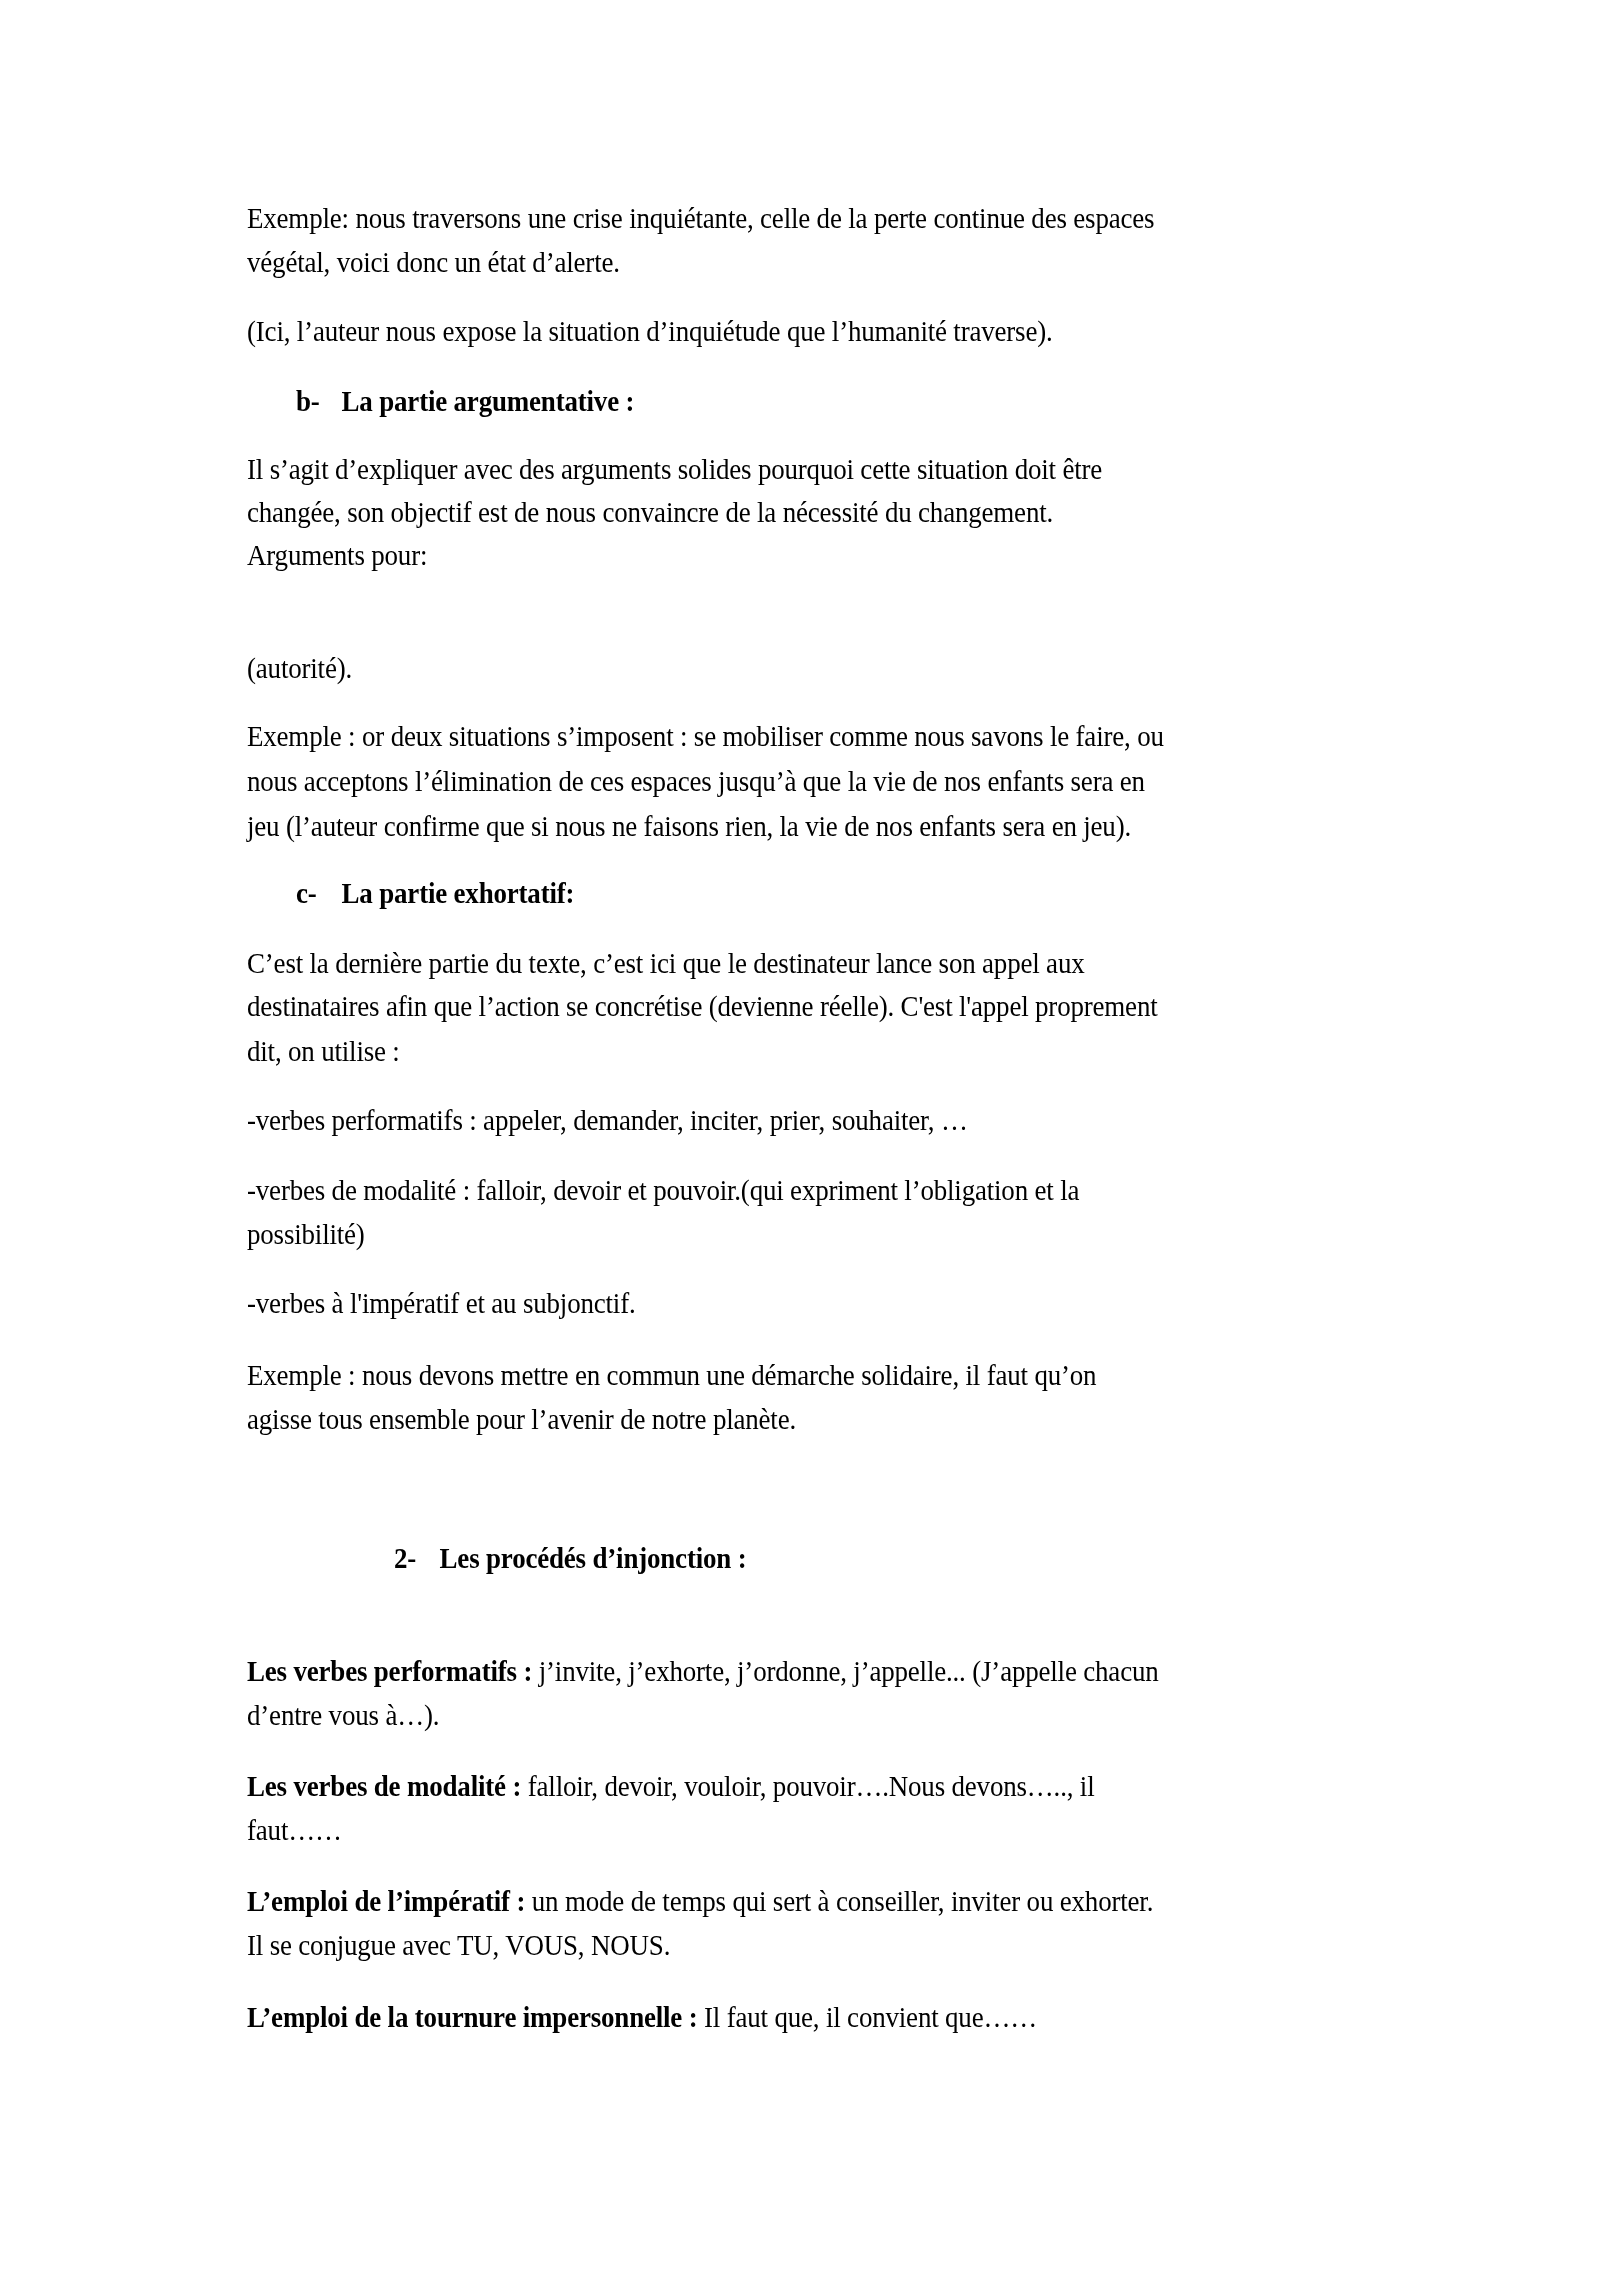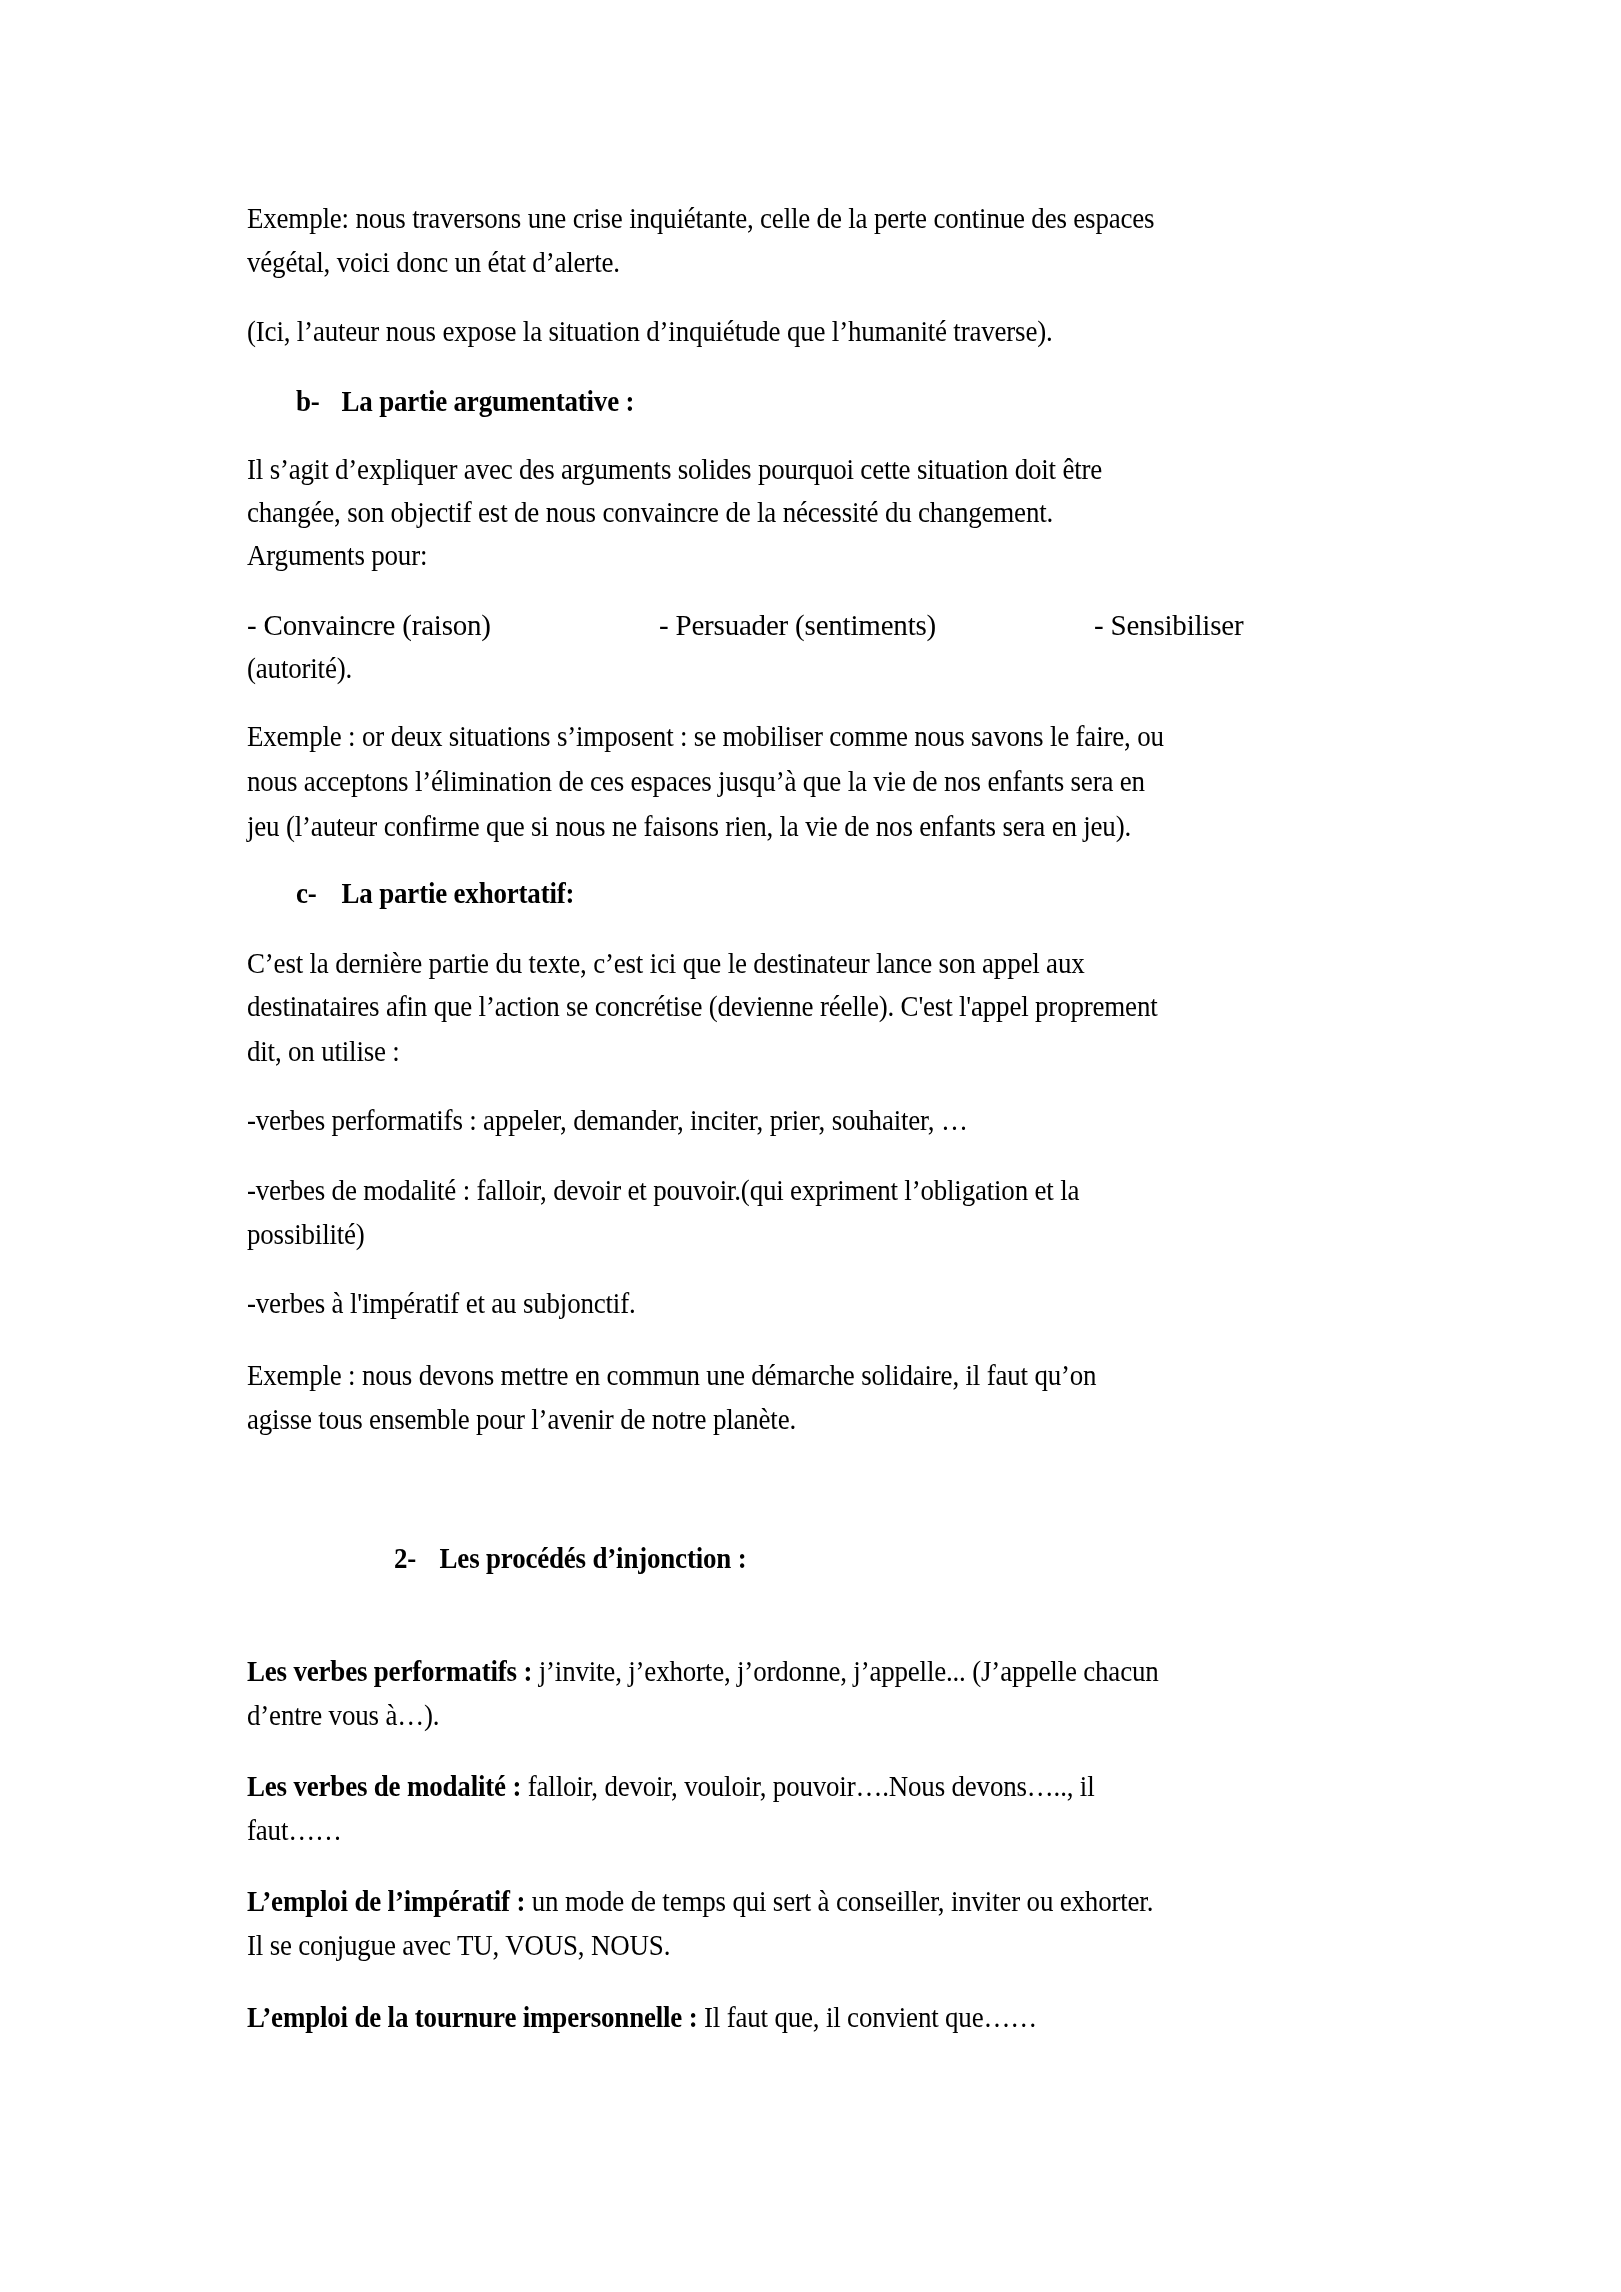--- a/index.html
+++ b/index.html
@@ -29,25 +29,20 @@
 
   <p class="line" style="top: 201px; transform: scaleX(0.93);">Exemple: nous traversons une crise inquiétante, celle de la perte continue des espaces</p>
   <p class="line" style="top: 245px; transform: scaleX(0.93);">végétal, voici donc un état d’alerte.</p>
   <p class="line" style="top: 314px; transform: scaleX(0.93);"> (Ici, l’auteur nous expose la situation d’inquiétude que l’humanité traverse).</p>
 
   <p class="line h-sub" style="top: 384px; transform: scaleX(0.93);"><span class="num">b-</span><span>La partie argumentative :</span></p>
   <p class="line" style="top: 452px; transform: scaleX(0.93);">Il s’agit d’expliquer avec des arguments solides pourquoi cette situation doit être</p>
   <p class="line" style="top: 495px; transform: scaleX(0.93);">changée, son objectif est de nous convaincre de la nécessité du changement.</p>
   <p class="line" style="top: 538px; transform: scaleX(0.93);">Arguments pour:</p>
 
-  <div class="line" style="top:608px; width:1137px;">
-    <span>- Convaincre (raison)</span>
-    <span class="col2" style="left:412px">- Persuader (sentiments)</span>
-    <span class="col3" style="left:847px">- Sensibiliser</span>
-  </div>
   <p class="line" style="top: 651px; transform: scaleX(0.93);">(autorité).</p>
 
   <p class="line" style="top: 719px; transform: scaleX(0.93);">Exemple : or deux situations s’imposent : se mobiliser comme nous savons le faire, ou</p>
   <p class="line" style="top: 764px; transform: scaleX(0.93);">nous acceptons l’élimination de ces espaces jusqu’à que la vie de nos enfants sera en</p>
   <p class="line" style="top: 809px; transform: scaleX(0.93);">jeu (l’auteur confirme que si nous ne faisons rien, la vie de nos enfants sera en jeu).</p>
 
   <p class="line h-sub" style="top: 876px; transform: scaleX(0.93);"><span class="num">c-</span><span>La partie exhortatif:</span></p>
   <p class="line" style="top: 946px; transform: scaleX(0.93);">C’est la dernière partie du texte, c’est ici que le destinateur lance son appel aux</p>
   <p class="line" style="top: 989px; transform: scaleX(0.93);">destinataires afin que l’action se concrétise (devienne réelle). C'est l'appel proprement</p>
   <p class="line" style="top: 1034px; transform: scaleX(0.93);">dit, on utilise :</p>

